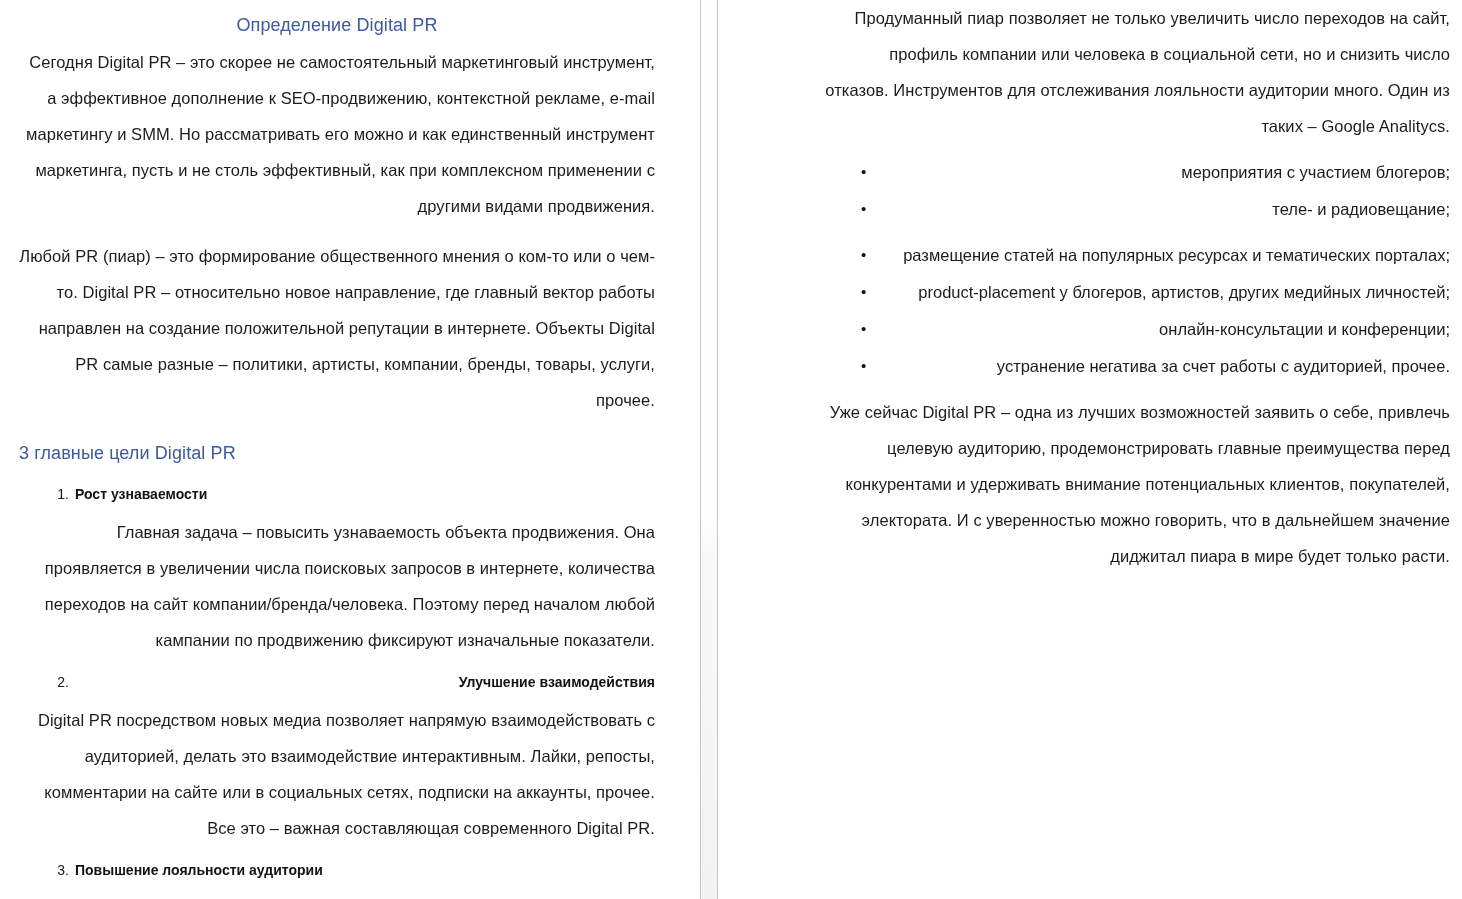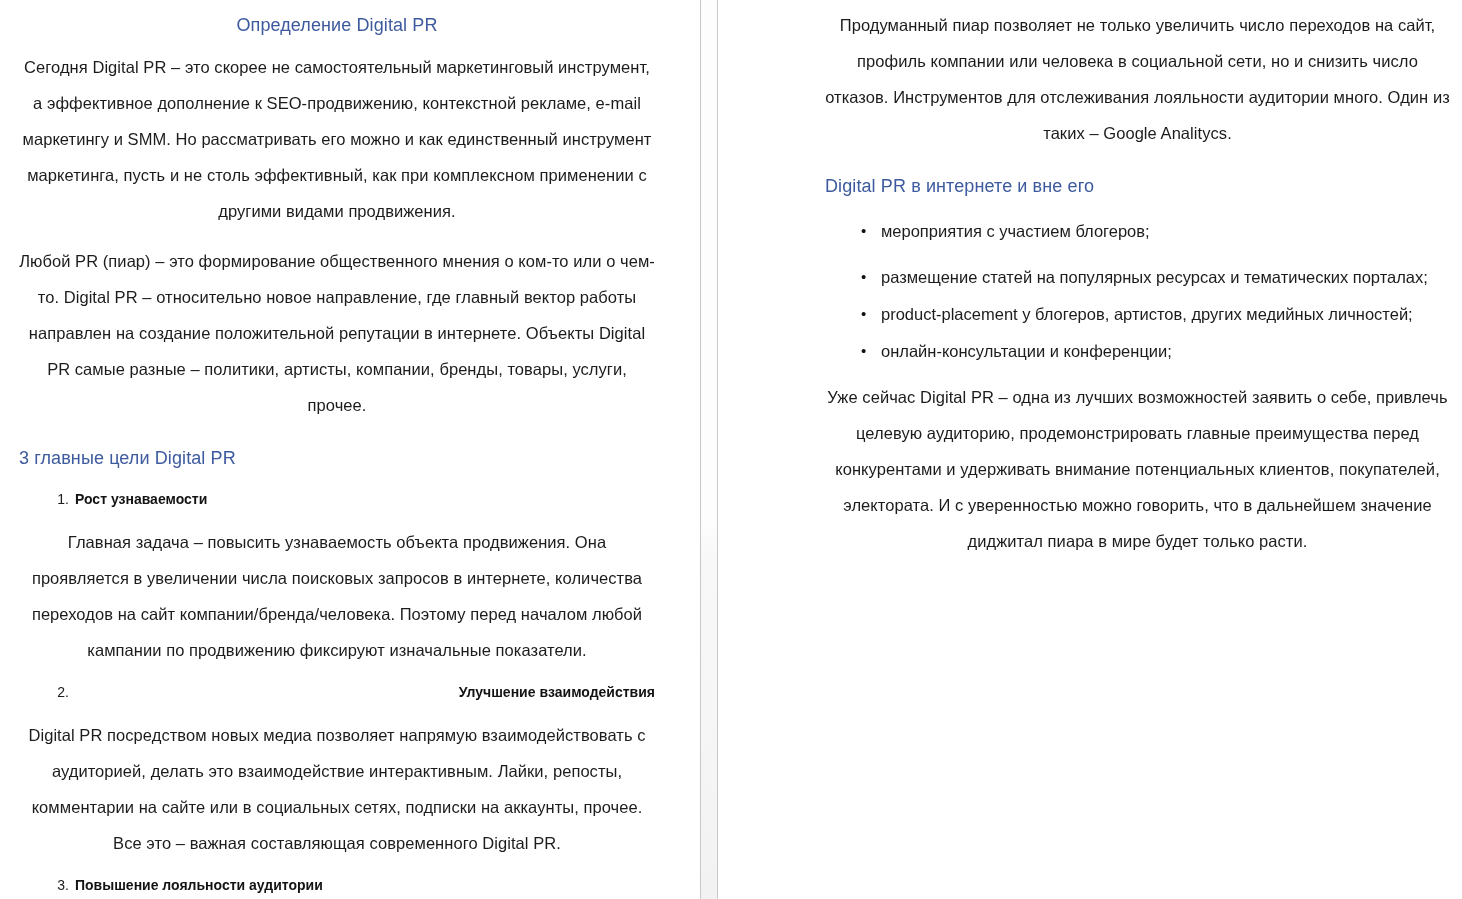--- a/index.html
+++ b/index.html
@@ -59,25 +59,25 @@
                 #f8f8f8 62%,
                 #f6f6f6 80%,
                 #f2f2f2 100%);
     border-left: 1px solid #c8c8c8;
     border-right: 1px solid #c8c8c8;
     box-sizing: border-box;
   }
 
   
   p.body-text {
-    margin: 7px 0 0 0;
+    margin: 0 0 0 0;
     font-size: 16.5px;
     line-height: 36px;
     color: #1c1c1c;
-    text-align: center;
+    text-align: right;
     letter-spacing: 0.06px;
   }
   p.body-text + p.body-text {
     margin-top: 14px;
   }
 
   h2.heading {
     margin: 0;
     font-size: 18px;
     line-height: 34px;
@@ -138,21 +138,21 @@
   ul.bullet-list > li::before {
     content: "\2022";
     position: absolute;
     left: -20px;
     top: 0;
     font-size: 15px;
     color: #111;
   }
 
   .after-list-gap { margin-top: 14px; }
-  .list-lead-gap  { margin-top: 12px; }
+  .list-lead-gap  { margin-top: 12px; text-align: right; }
 </style>
 </head>
 <body>
 
 <div class="page-canvas">
 
   <div class="column col-left">
     <div class="col-inner-left">
 
       <div class="heading-block first">
@@ -186,34 +186,33 @@
     </div>
   </div>
 
   <div class="gutter"></div>
 
   <div class="column col-right">
     <div class="col-inner-right">
 
       <p class="body-text">Продуманный пиар позволяет не только увеличить число переходов на сайт, профиль компании или человека в социальной сети, но и снизить число отказов. Инструментов для отслеживания лояльности аудитории много. Один из таких – Google Analitycs.</p>
 
-      <div class="heading-block">
-        <h2 class="heading">Digital PR в интернете и вне его</h2>
-      </div>
 
 
       <ul class="bullet-list list-lead-gap">
         <li>мероприятия с участием блогеров;</li>
+        <li>теле- и радиовещание;</li>
       </ul>
 
 
       <ul class="bullet-list list-lead-gap">
         <li>размещение статей на популярных ресурсах и тематических порталах;</li>
         <li>product-placement у блогеров, артистов, других медийных личностей;</li>
         <li>онлайн-консультации и конференции;</li>
+        <li>устранение негатива за счет работы с аудиторией, прочее.</li>
       </ul>
 
       <p class="body-text"><span>Уже сейчас Digital PR – одна из лучших возможностей заявить о себе, привлечь целевую аудиторию, продемонстрировать главные преимущества перед конкурентами и удерживать внимание потенциальных клиентов, покупателей, электората. И с уверенностью можно говорить, что в дальнейшем значение диджитал пиара в мире будет только расти.</span></p>
 
     </div>
   </div>
 
 </div>
 
 </body></html>

